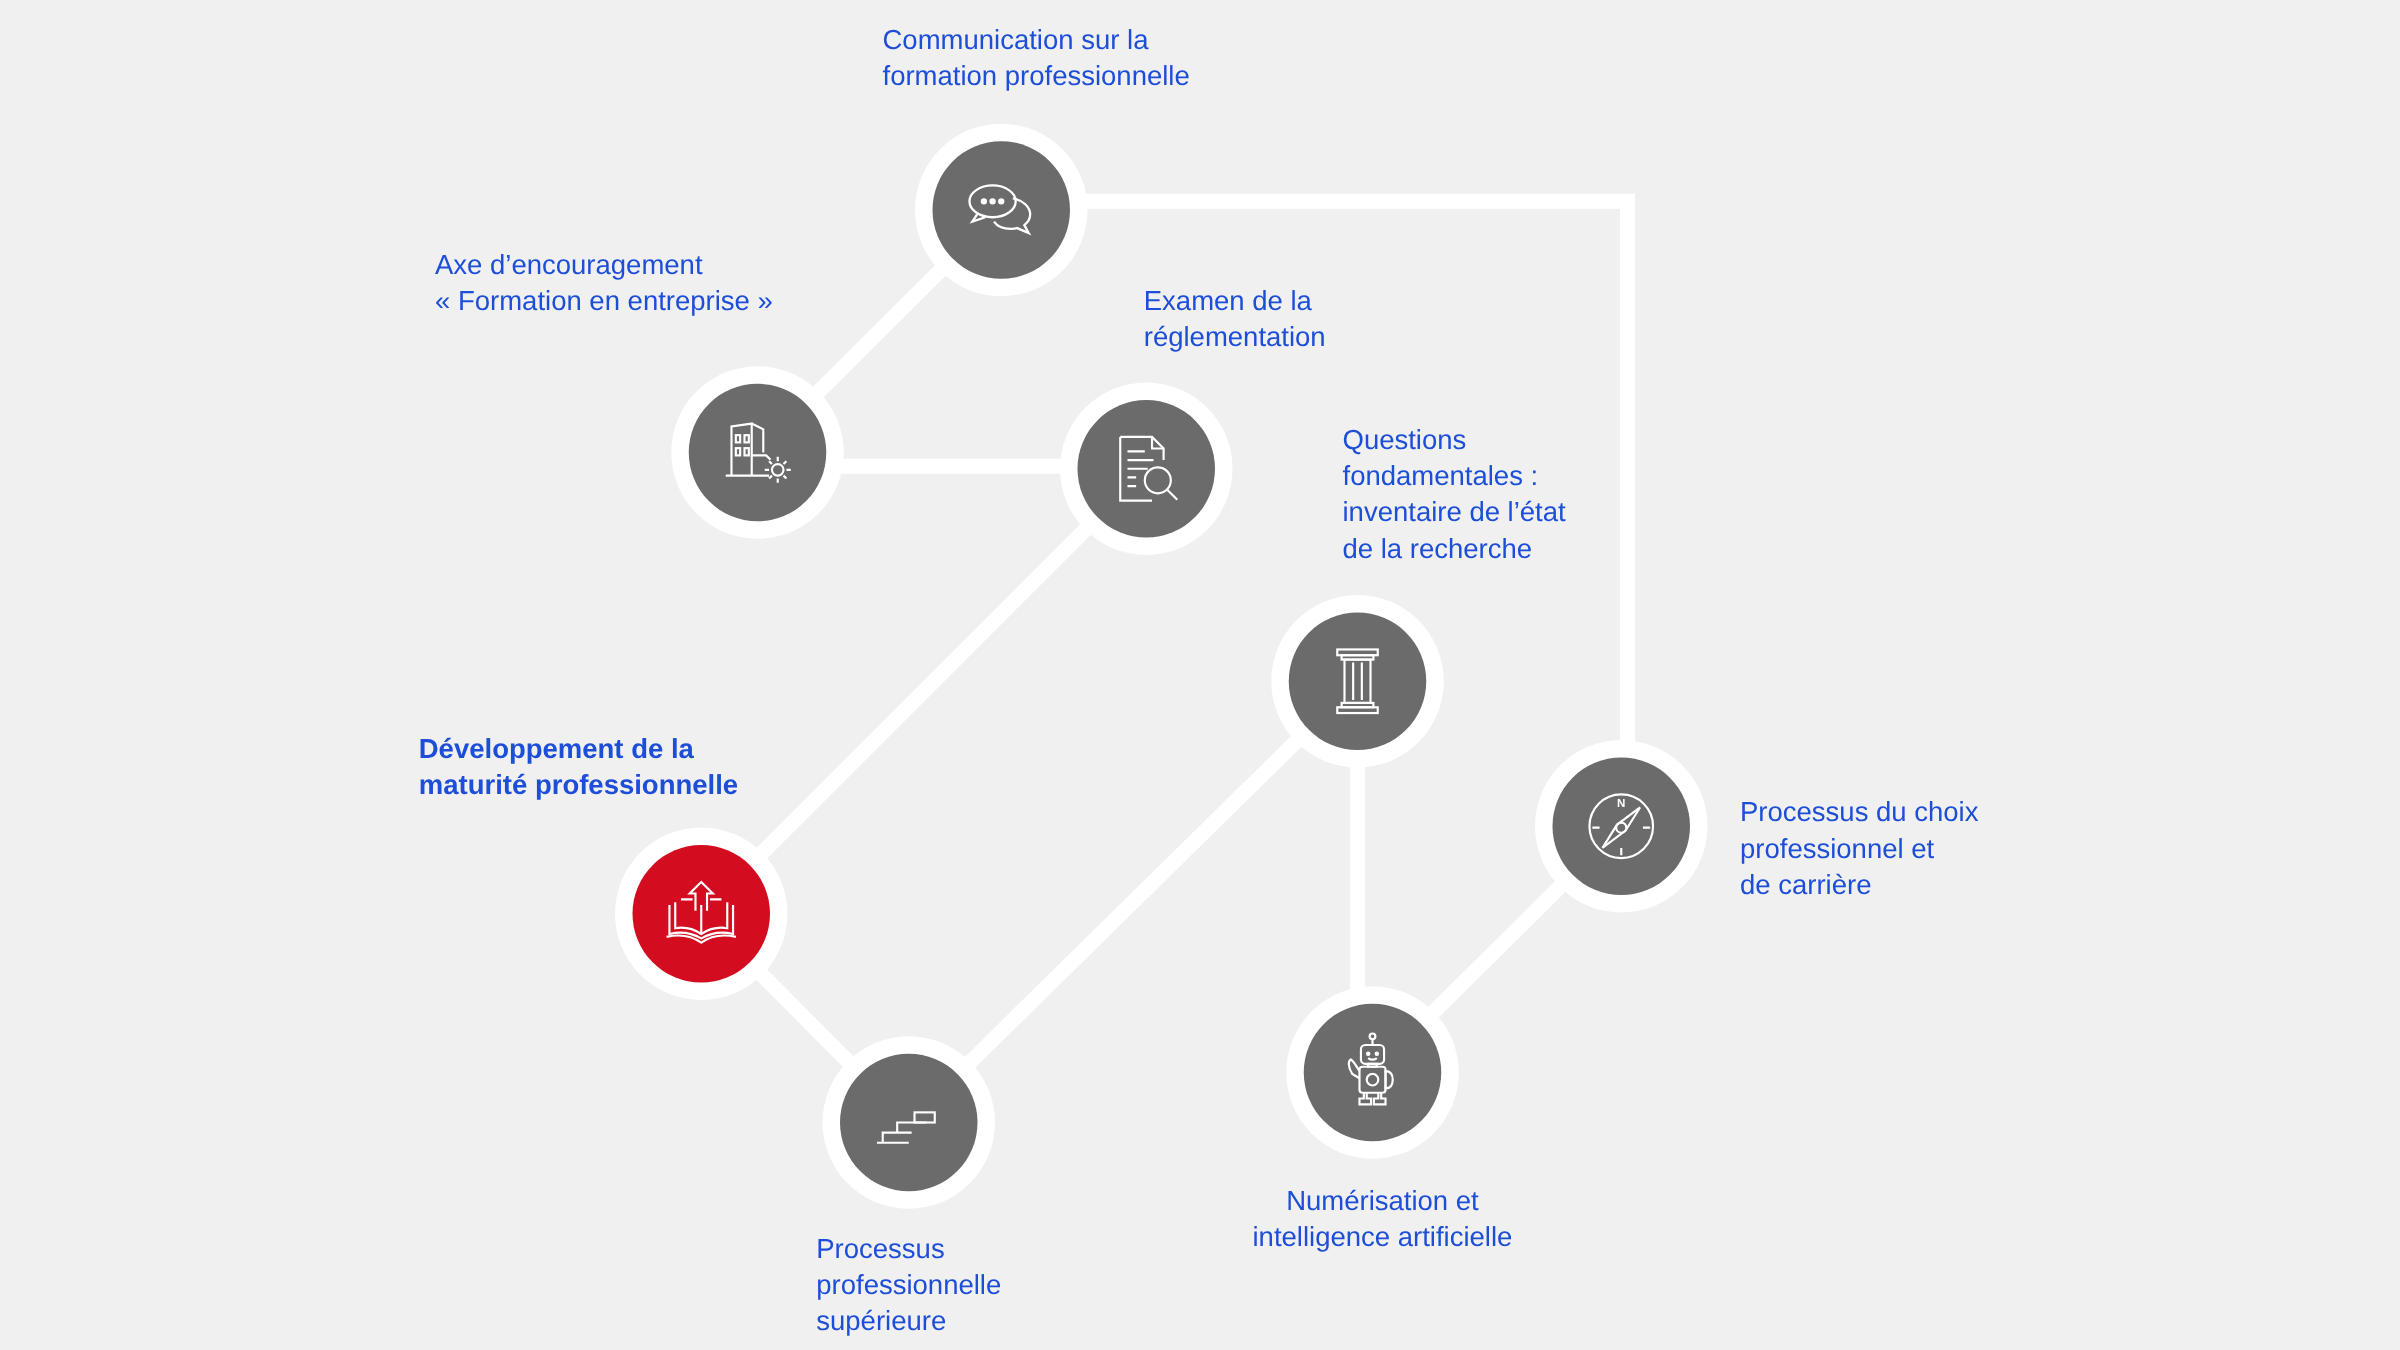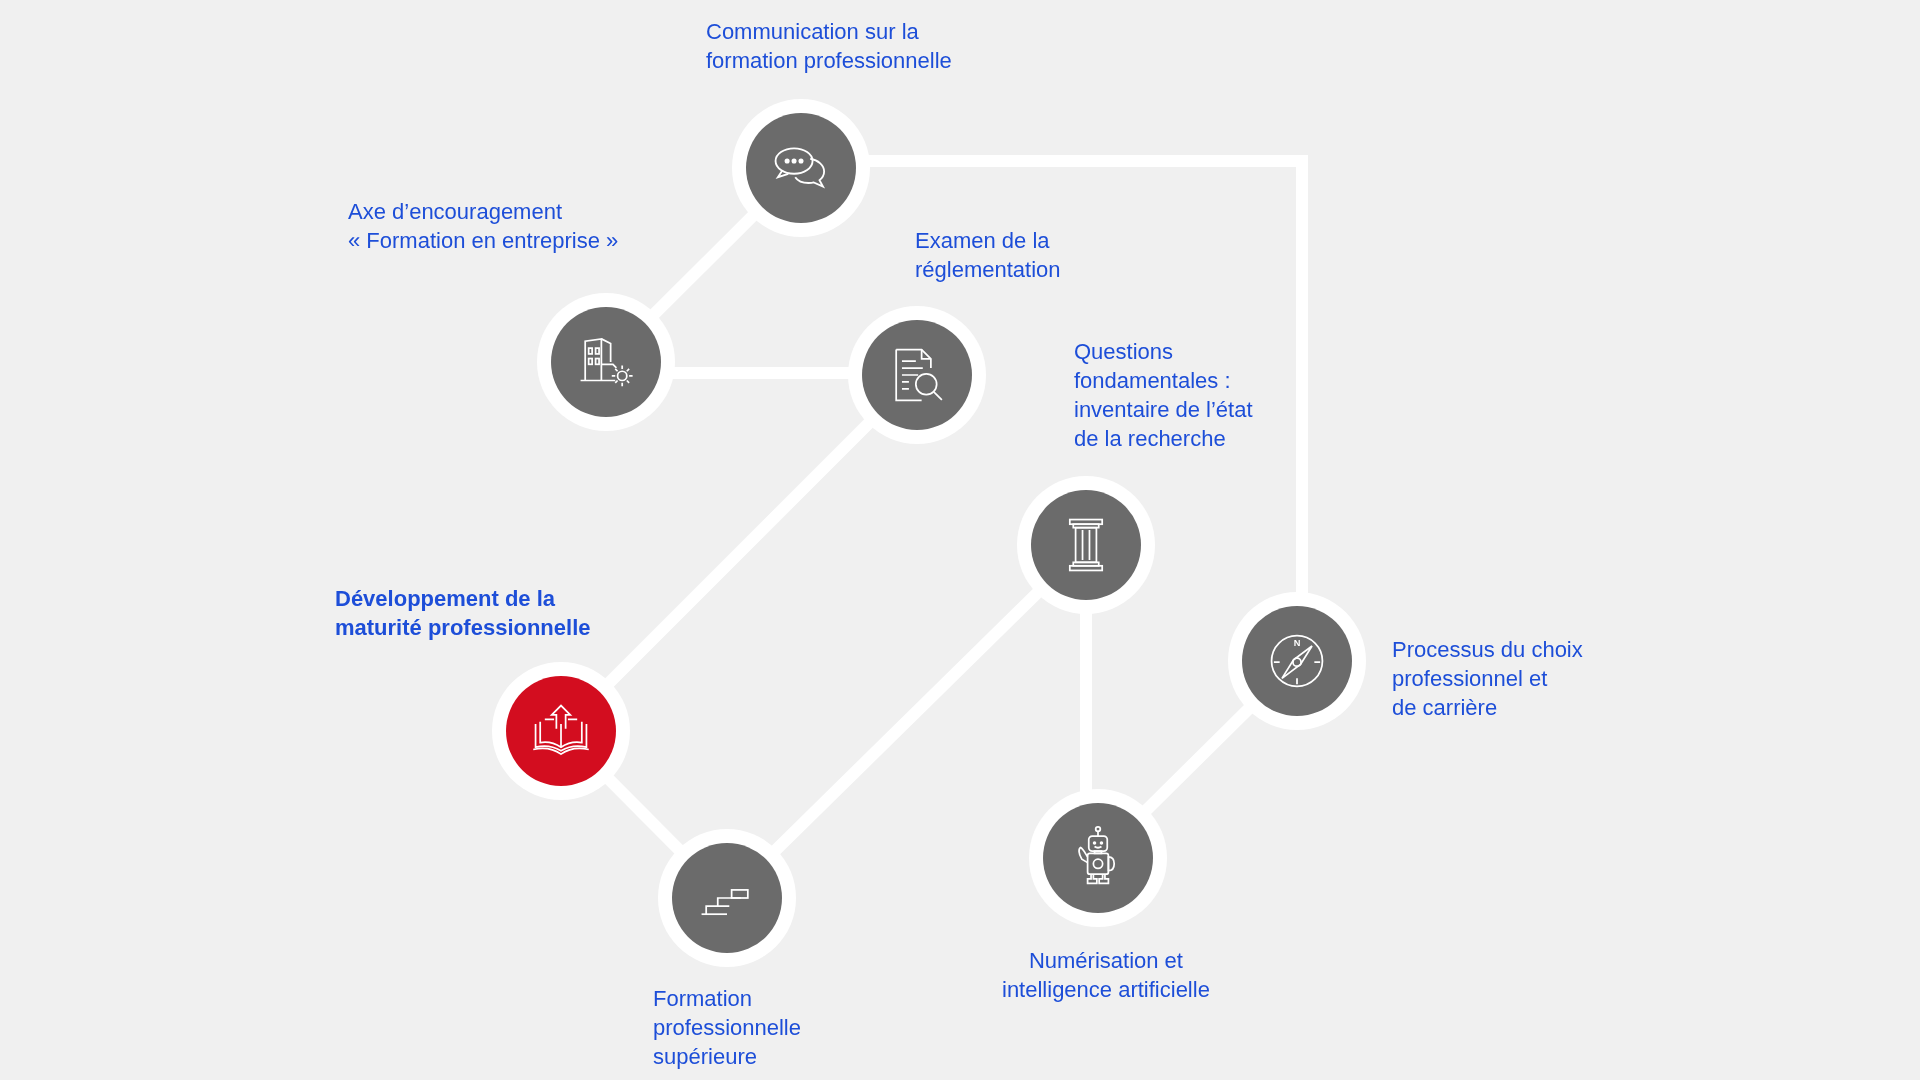--- a/index.html
+++ b/index.html
@@ -134,21 +134,21 @@
 <div class="node" style="left:727px;top:898px;">
   <div class="inner">
     <svg viewBox="0 0 64 64" fill="none" stroke="#fff" stroke-width="1.5">
       <path d="M10 46h22"></path>
       <path d="M14 46v-7h20"></path>
       <path d="M24 39v-7h20"></path>
       <rect x="36" y="25" width="14" height="7"></rect>
     </svg>
   </div>
 </div>
-<div class="label" style="left:653px;top:984px;">Formation
+<div class="label" style="left:653px;top:984px;">Processus
 professionnelle
 supérieure</div>
 
 <div class="node" style="left:1098px;top:858px;">
   <div class="inner">
     <svg viewBox="0 0 64 64" fill="none" stroke="#fff" stroke-width="1.5">
       <circle cx="32" cy="7" r="2"></circle>
       <path d="M32 9v4"></path>
       <rect x="24" y="13" width="16" height="13" rx="3"></rect>
       <circle cx="29" cy="19" r="0.8" fill="#fff"></circle>

